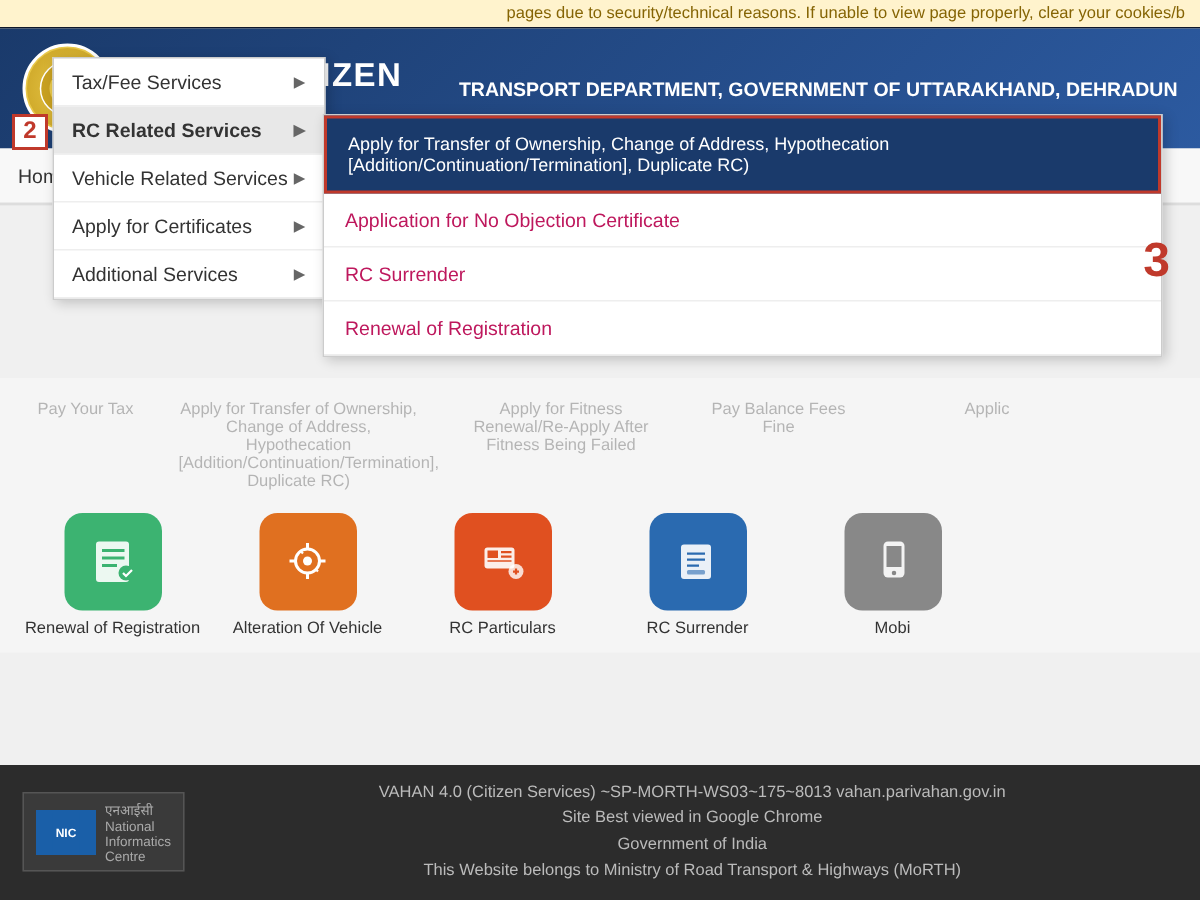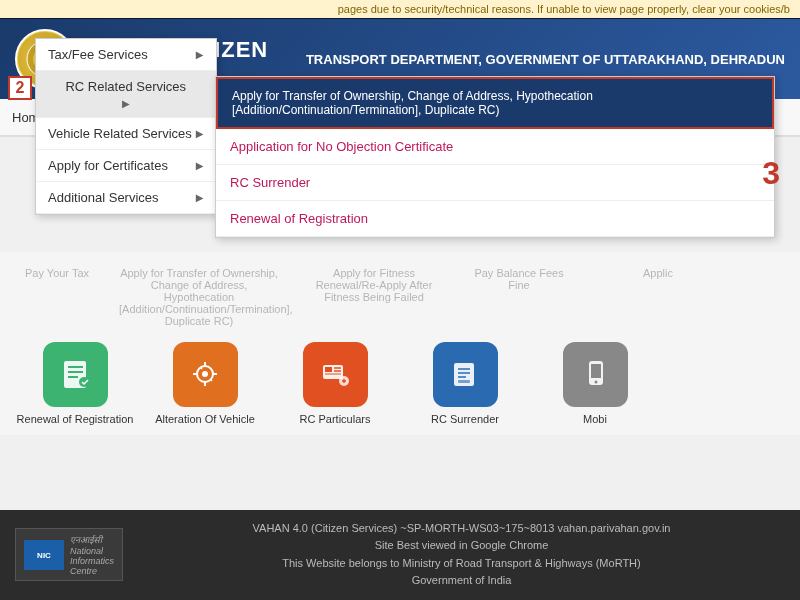--- a/index.html
+++ b/index.html
@@ -128,21 +128,21 @@
       display: flex;
       align-items: center;
       justify-content: space-between;
       padding: 8px 12px;
       font-size: 13px;
       color: #333;
       cursor: pointer;
       border-bottom: 1px solid #eee;
       gap: 4px;
     }
-    .dropdown-item.active { background: #e8e8e8; font-weight: normal; flex-direction: column; }
+    .dropdown-item.active { background: #e8e8e8; font-weight: bold; }
     .dropdown-item .arrow { font-size: 10px; color: #666; }
 
     
     .submenu {
       position: absolute;
       left: 180px;
       top: 38px;
       background: white;
       border: 1px solid #ccc;
       box-shadow: 2px 2px 8px rgba(0,0,0,0.2);
@@ -280,21 +280,20 @@
       display: flex;
       align-items: flex-end;
       justify-content: center;
       color: white;
       font-size: 9px;
       font-weight: bold;
     }
     .nic-text-block {
       display: flex;
       flex-direction: column;
-      font-style: italic;
     }
     .nic-label {
       color: #aaa;
       font-size: 9px;
     }
     .footer-text {
       flex: 1;
       text-align: center;
     }
     .footer-text p {
@@ -496,16 +495,16 @@
         <span class="nic-label">एनआईसी</span>
         <span class="nic-label">National</span>
         <span class="nic-label">Informatics</span>
         <span class="nic-label">Centre</span>
       </div>
     </div>
   </div>
   <div class="footer-text">
     <p>VAHAN 4.0 (Citizen Services) ~SP-MORTH-WS03~175~8013 vahan.parivahan.gov.in</p>
     <p>Site Best viewed in Google Chrome</p>
+    <p>Government of India</p>
     <p>This Website belongs to Ministry of Road Transport &amp; Highways (MoRTH)</p>
-    <p>Government of India</p>
   </div>
 </div>
 
 </body></html>

